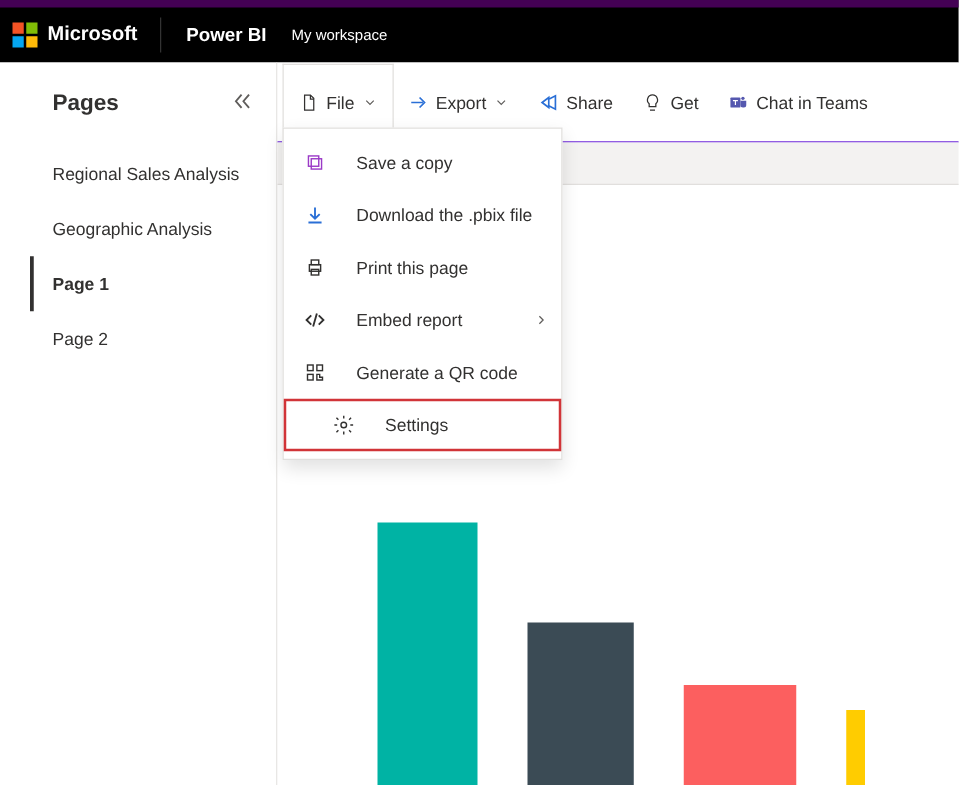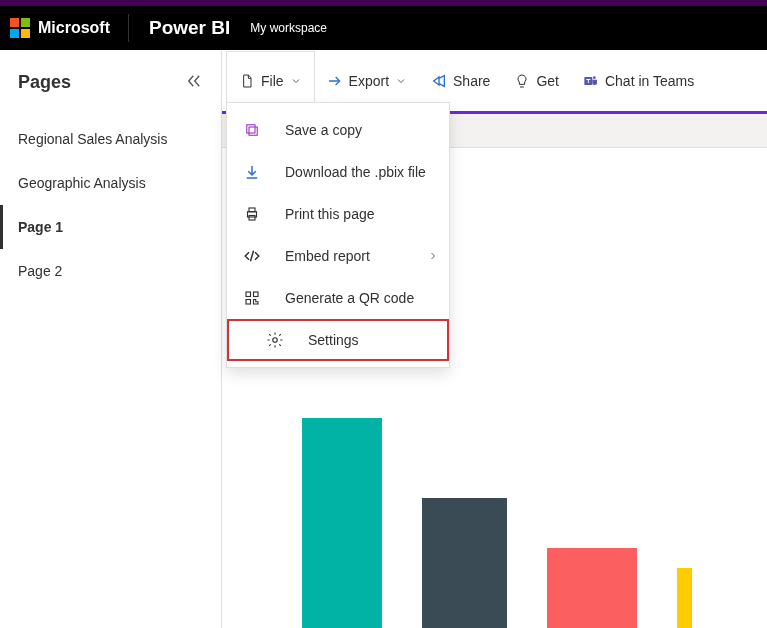--- a/index.html
+++ b/index.html
@@ -38,21 +38,21 @@
       display: grid;
       grid-template-columns: 1fr 1fr;
       grid-template-rows: 1fr 1fr;
       gap: 2px;
     }
     .sq { width: 100%; height: 100%; }
     .sq.r{background:#f35325;} .sq.g{background:#81bc06;}
     .sq.b{background:#05a6f0;} .sq.y{background:#ffba08;}
     .ms-word { font-size: 16px; font-weight: 600; color:#fff; }
     .brand-product {
-      font-size: 19px;
+      font-size: 15px;
       font-weight: 700;
       padding: 0 20px;
       color:#fff;
     }
     .breadcrumb {
       font-size: 12px;
       color:#fff;
     }
 
     
@@ -60,20 +60,21 @@
       display: flex;
       height: calc(100% - 50px);
     }
 
     
     .sidebar {
       width: 222px;
       border-right: 1px solid #e1dfdd;
       padding-top: 14px;
       background:#fff;
+      padding-left:24px;
     }
     .sidebar-header {
       display: flex;
       align-items: center;
       justify-content: space-between;
       padding: 8px 18px 24px 18px;
     }
     .sidebar-title {
       font-size: 18px;
       font-weight: 600;
@@ -98,21 +99,21 @@
       background:#fff;
     }
 
     
     .toolbar {
       height: 64px;
       display: flex;
       align-items: center;
       gap: 0;
       padding: 0 4px;
-      border-bottom: 3px solid #6d28d9;
+      border-bottom: 1px solid #6d28d9;
     }
     .tb-btn {
       display: flex;
       align-items: center;
       gap: 6px;
       padding: 8px 12px;
       font-size: 14px;
       cursor: pointer;
       color:#323130;
       height: 100%;

